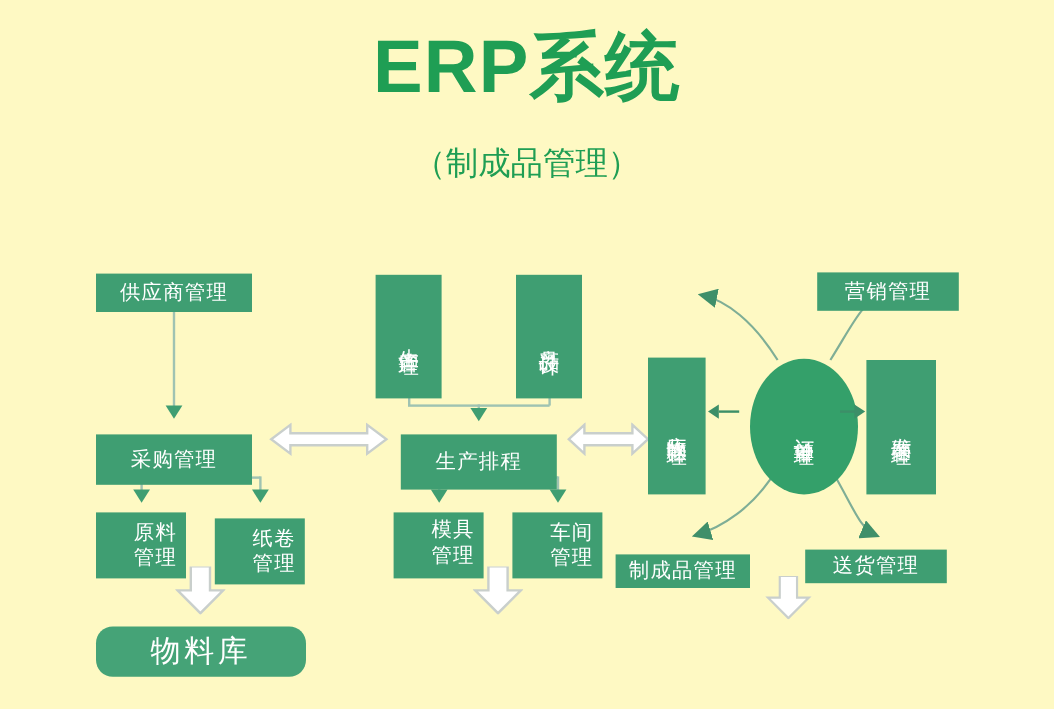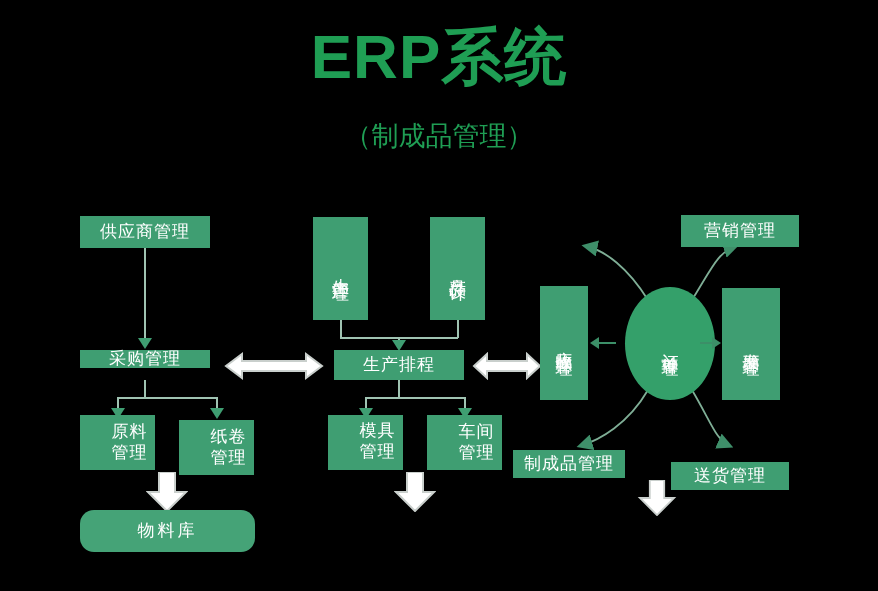--- a/index.html
+++ b/index.html
@@ -2,49 +2,50 @@
 <html><head>
 <meta charset="utf-8">
 <style>
   html,body{margin:0;padding:0;}
   body{
     width:878px;height:591px;
     background:#ffffff;
     font-family:"Liberation Sans","DejaVu Sans",sans-serif;
     overflow:hidden;
   }
-  #stage{position:relative;width:878px;height:591px;background:#000000;}
+  #stage{position:relative;width:878px;height:591px;background:#fef9c3;}
 
   
   .title{
     position:absolute;left:0;top:24px;width:878px;text-align:center;
     font-size:62px;font-weight:bold;color:#1f9e54;letter-spacing:1px;
     line-height:1.05;white-space:nowrap;
   }
   .subtitle{
     position:absolute;left:0;top:118px;width:878px;text-align:center;
     font-size:27px;color:#1f9e54;white-space:nowrap;
   }
 
   
   .node{
     position:absolute;box-sizing:border-box;
     background:#3f9e72;color:#ffffff;
     display:flex;align-items:center;justify-content:center;
     text-align:center;line-height:1.12;
     font-size:17px;letter-spacing:1px;
     z-index:3;
+    margin-top:12px;
   }
   .node.vert{
     writing-mode:vertical-rl;text-orientation:upright;
     letter-spacing:2px;
   }
   .node.two-line{line-height:1.22;letter-spacing:1px;padding-left:24px;}
   .node.round{
-    border-radius:14px;background:#45a377;font-size:17px;letter-spacing:3px;
+    border-radius:14px;background:#45a377;font-size:25px;letter-spacing:3px;
   }
   .node.ellipse{
     border-radius:50%;background:#34a06a;
     writing-mode:vertical-rl;text-orientation:upright;
     font-size:17px;letter-spacing:2px;
   }
 
   
   .vline{position:absolute;width:2px;background:#9fc3b2;z-index:1;}
   .hline{position:absolute;height:2px;background:#9fc3b2;z-index:1;}
@@ -98,21 +99,21 @@
     <path d="M 692,390 C 712,424 716,440 730,446" fill="none" stroke="#7fae96" stroke-width="1.8" marker-end="url(#ah)"></path>
   </svg>
 
   <div class="node" style="left:80px;top:216px;width:130px;height:32px;">
     <span>供应商管理</span>
   </div>
 
   <div class="vline" style="left:144px;top:248px;height:92px;"></div>
   <div class="tri-down" style="left:138px;top:338px;"></div>
 
-  <div class="node" style="left:80px;top:350px;width:130px;height:18px;">
+  <div class="node" style="left:80px;top:350px;width:130px;height:42px;">
     <span>采购管理</span>
   </div>
 
   <div class="vline" style="left:144px;top:380px;height:18px;"></div>
   <div class="hline" style="left:117px;top:397px;width:100px;"></div>
   <div class="vline" style="left:117px;top:397px;height:14px;"></div>
   <div class="vline" style="left:216px;top:397px;height:14px;"></div>
   <div class="tri-down" style="left:111px;top:408px;"></div>
   <div class="tri-down" style="left:210px;top:408px;"></div>
 
@@ -139,21 +140,21 @@
   <div class="node vert" style="left:430px;top:217px;width:55px;height:103px;">
     <span>产品设计</span>
   </div>
 
   <div class="vline" style="left:340px;top:320px;height:18px;"></div>
   <div class="vline" style="left:457px;top:320px;height:18px;"></div>
   <div class="hline" style="left:340px;top:337px;width:118px;"></div>
   <div class="vline" style="left:398px;top:337px;height:8px;"></div>
   <div class="tri-down" style="left:392px;top:340px;"></div>
 
-  <div class="node" style="left:334px;top:350px;width:130px;height:30px;">
+  <div class="node" style="left:334px;top:350px;width:130px;height:46px;">
     <span>生产排程</span>
   </div>
 
   <div class="vline" style="left:398px;top:380px;height:18px;"></div>
   <div class="hline" style="left:365px;top:397px;width:100px;"></div>
   <div class="vline" style="left:365px;top:397px;height:14px;"></div>
   <div class="vline" style="left:464px;top:397px;height:14px;"></div>
   <div class="tri-down" style="left:359px;top:408px;"></div>
   <div class="tri-down" style="left:458px;top:408px;"></div>
 
@@ -199,21 +200,21 @@
   <div class="tri-left" style="left:590px;top:337px;"></div>
 
   <div class="seg-h" style="left:718px;top:342px;width:-0px;"></div>
   <div class="seg-h" style="left:700px;top:342px;width:14px;"></div>
   <div class="tri-right" style="left:712px;top:337px;"></div>
 
   <div class="node" style="left:513px;top:450px;width:112px;height:28px;">
     <span>制成品管理</span>
   </div>
 
-  <div class="node" style="left:671px;top:462px;width:118px;height:28px;text-align:right;">
+  <div class="node" style="left:671px;top:446px;width:118px;height:28px;text-align:right;">
     <span>送货管理</span>
   </div>
 
   <svg class="blockarrow" style="left:636px;top:480px;" width="42" height="36" viewBox="0 0 42 40">
     <polygon points="13,0 29,0 29,20 40,20 21,39 2,20 13,20" fill="#ffffff" stroke="#c9cfcc" stroke-width="2"></polygon>
   </svg>
 
 
 </div>
 

